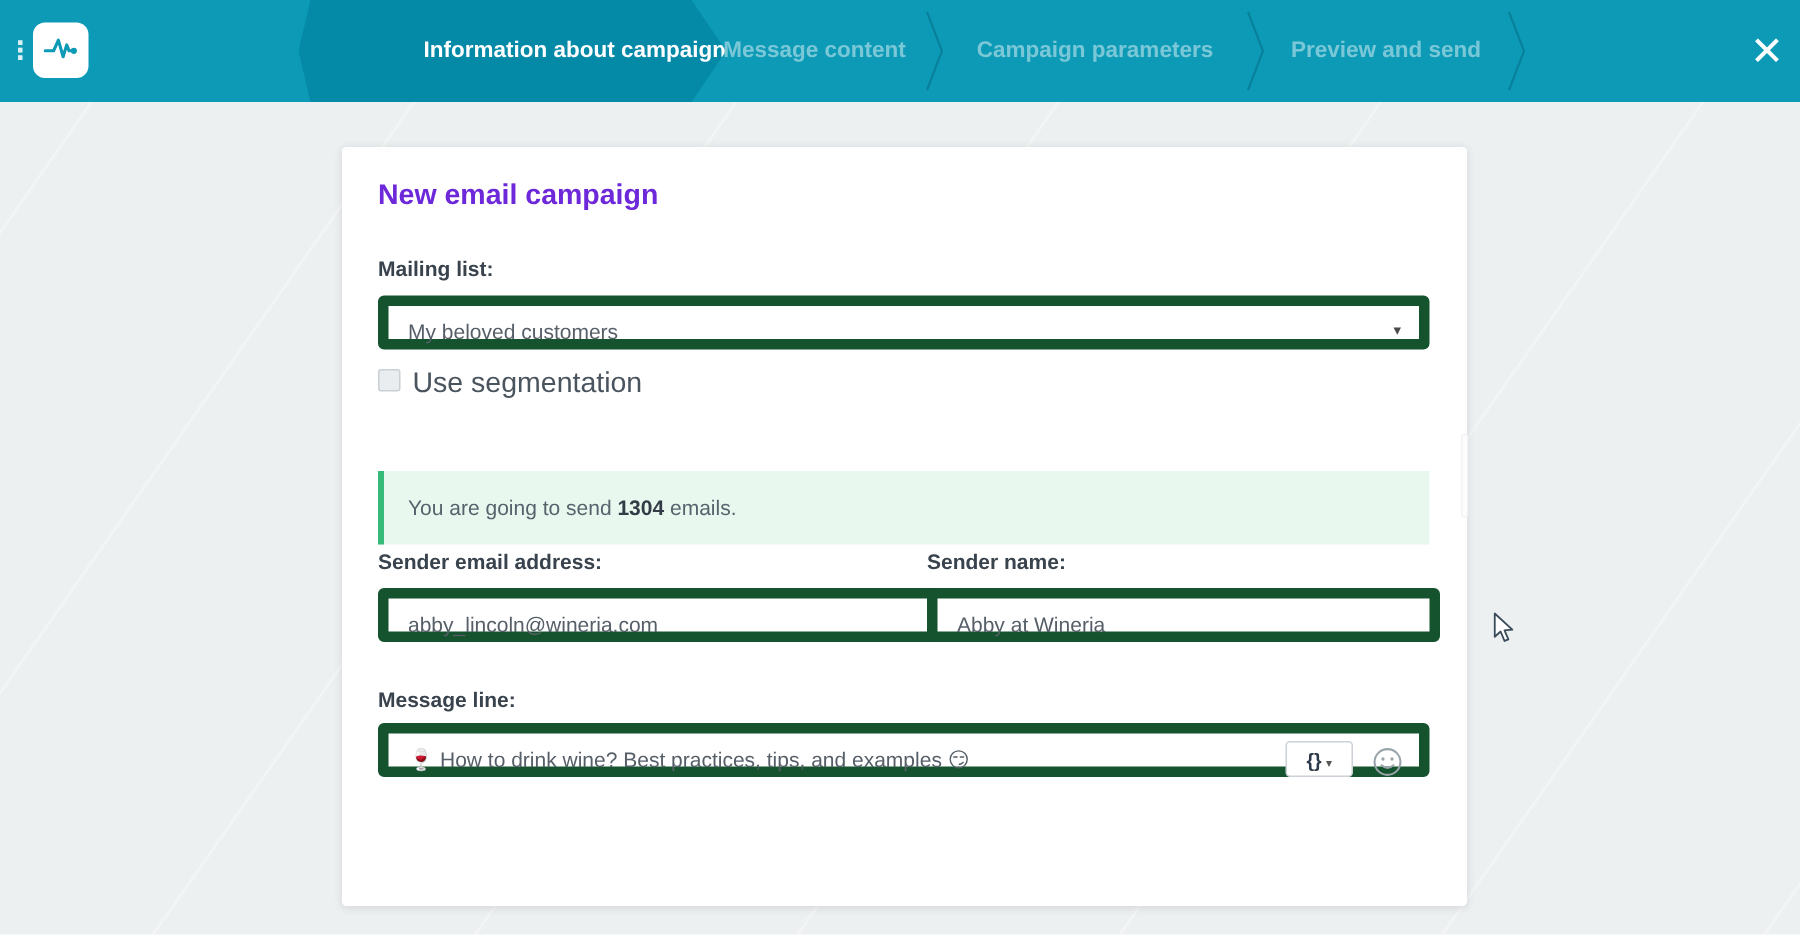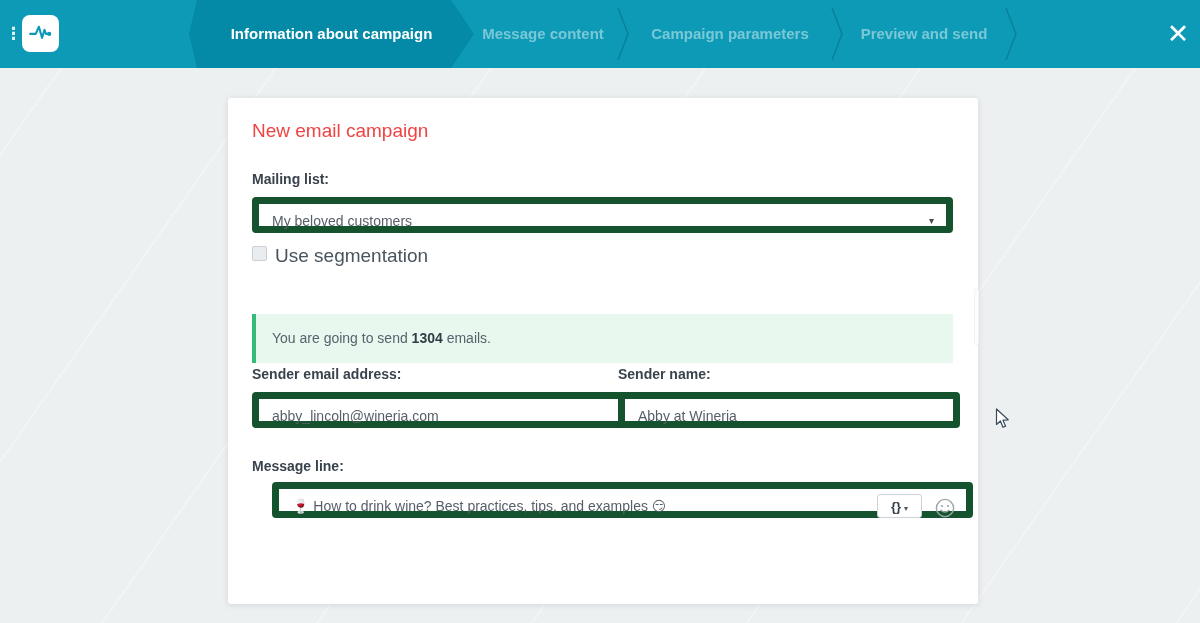--- a/index.html
+++ b/index.html
@@ -51,21 +51,21 @@
   }
 
   
   .card {
     position:absolute; left:228px; top:98px; width:750px; height:506px;
     background:#ffffff; border-radius:3px;
     box-shadow:0 1px 6px rgba(40,50,60,.13); z-index:2;
   }
   .card-title {
     position:absolute; left:24px; top:22px;
-    font-size:19px; font-weight:normal; color:#ef4444;
+    font-size:19px; font-weight:bold; color:#6d28d9;
   }
   .field-label {
     position:absolute; font-size:14px; font-weight:bold; color:#39434d;
   }
   .input-box {
     position:absolute; height:36px; background:#fff;
     border:7px solid #14532d; border-radius:4px;
     font-size:14px; color:#565f68; line-height:34px;
   }
   .input-box .value { position:absolute; left:13px; top:0; }
@@ -138,21 +138,21 @@
 
   <div class="logo">
     <span>
       <svg width="27" height="27" viewBox="0 0 34 34">
         <polyline points="4,20 11,20 15,11 19,25 22,15 24,20 28,20" fill="none" stroke="#0c9ab6" stroke-width="2.6" stroke-linecap="round" stroke-linejoin="round"></polyline>
         <circle cx="28" cy="20" r="2.6" fill="#0c9ab6"></circle>
       </svg>
     </span>
   </div>
 
-  <div class="tab active" style="left:189px; width:285px;">Information about campaign</div>
+  <div class="tab active" style="left:199px; width:285px;text-align:right;">Information about campaign</div>
 
   <div class="tab" style="left:470px; width:146px;">Message content</div>
 
   <div class="tab-sep" style="left:616px;">
     <svg width="14" height="68">
         <polyline points="2,8 12,34 2,60" fill="none" stroke="rgba(3,80,100,0.35)" stroke-width="1.4"></polyline>
       </svg>
   </div>
 
   <div class="tab" style="left:630px; width:200px;">Campaign parameters</div>
@@ -202,21 +202,21 @@
     <span class="value">abby_lincoln@wineria.com</span>
     <span class="caret" style="font-size:9px;">▾</span>
   </div>
 
   <div class="input-box" style="left:390px; top:294px; width:342px;">
     <span class="value">Abby at Wineria</span>
   </div>
 
   <div class="field-label" style="left:24px; top:360px;">Message line:</div>
 
-  <div class="input-box subject-field" style="left:24px; top:384px; width:701px;margin-left:20px;">
+  <div class="input-box subject-field" style="left:24px; top:384px; width:701px;">
     <span class="value" style="right:100px; overflow:hidden; white-space:nowrap;">🍷 How to drink wine? Best practices, tips, and examples 😏</span>
     <span class="vars-btn">
       <span class="braces">{}</span><span class="mini-caret">▾</span>
     </span>
     <span class="emoji-btn">
       <svg width="20" height="20" viewBox="0 0 20 20">
         <circle cx="10" cy="10" r="8.6" fill="none" stroke="#9aa4ab" stroke-width="1.4"></circle>
         <circle cx="7" cy="8" r="1.1" fill="#9aa4ab"></circle>
         <circle cx="13" cy="8" r="1.1" fill="#9aa4ab"></circle>
         <path d="M6 12.2 Q10 15.6 14 12.2" fill="none" stroke="#9aa4ab" stroke-width="1.4" stroke-linecap="round"></path>

